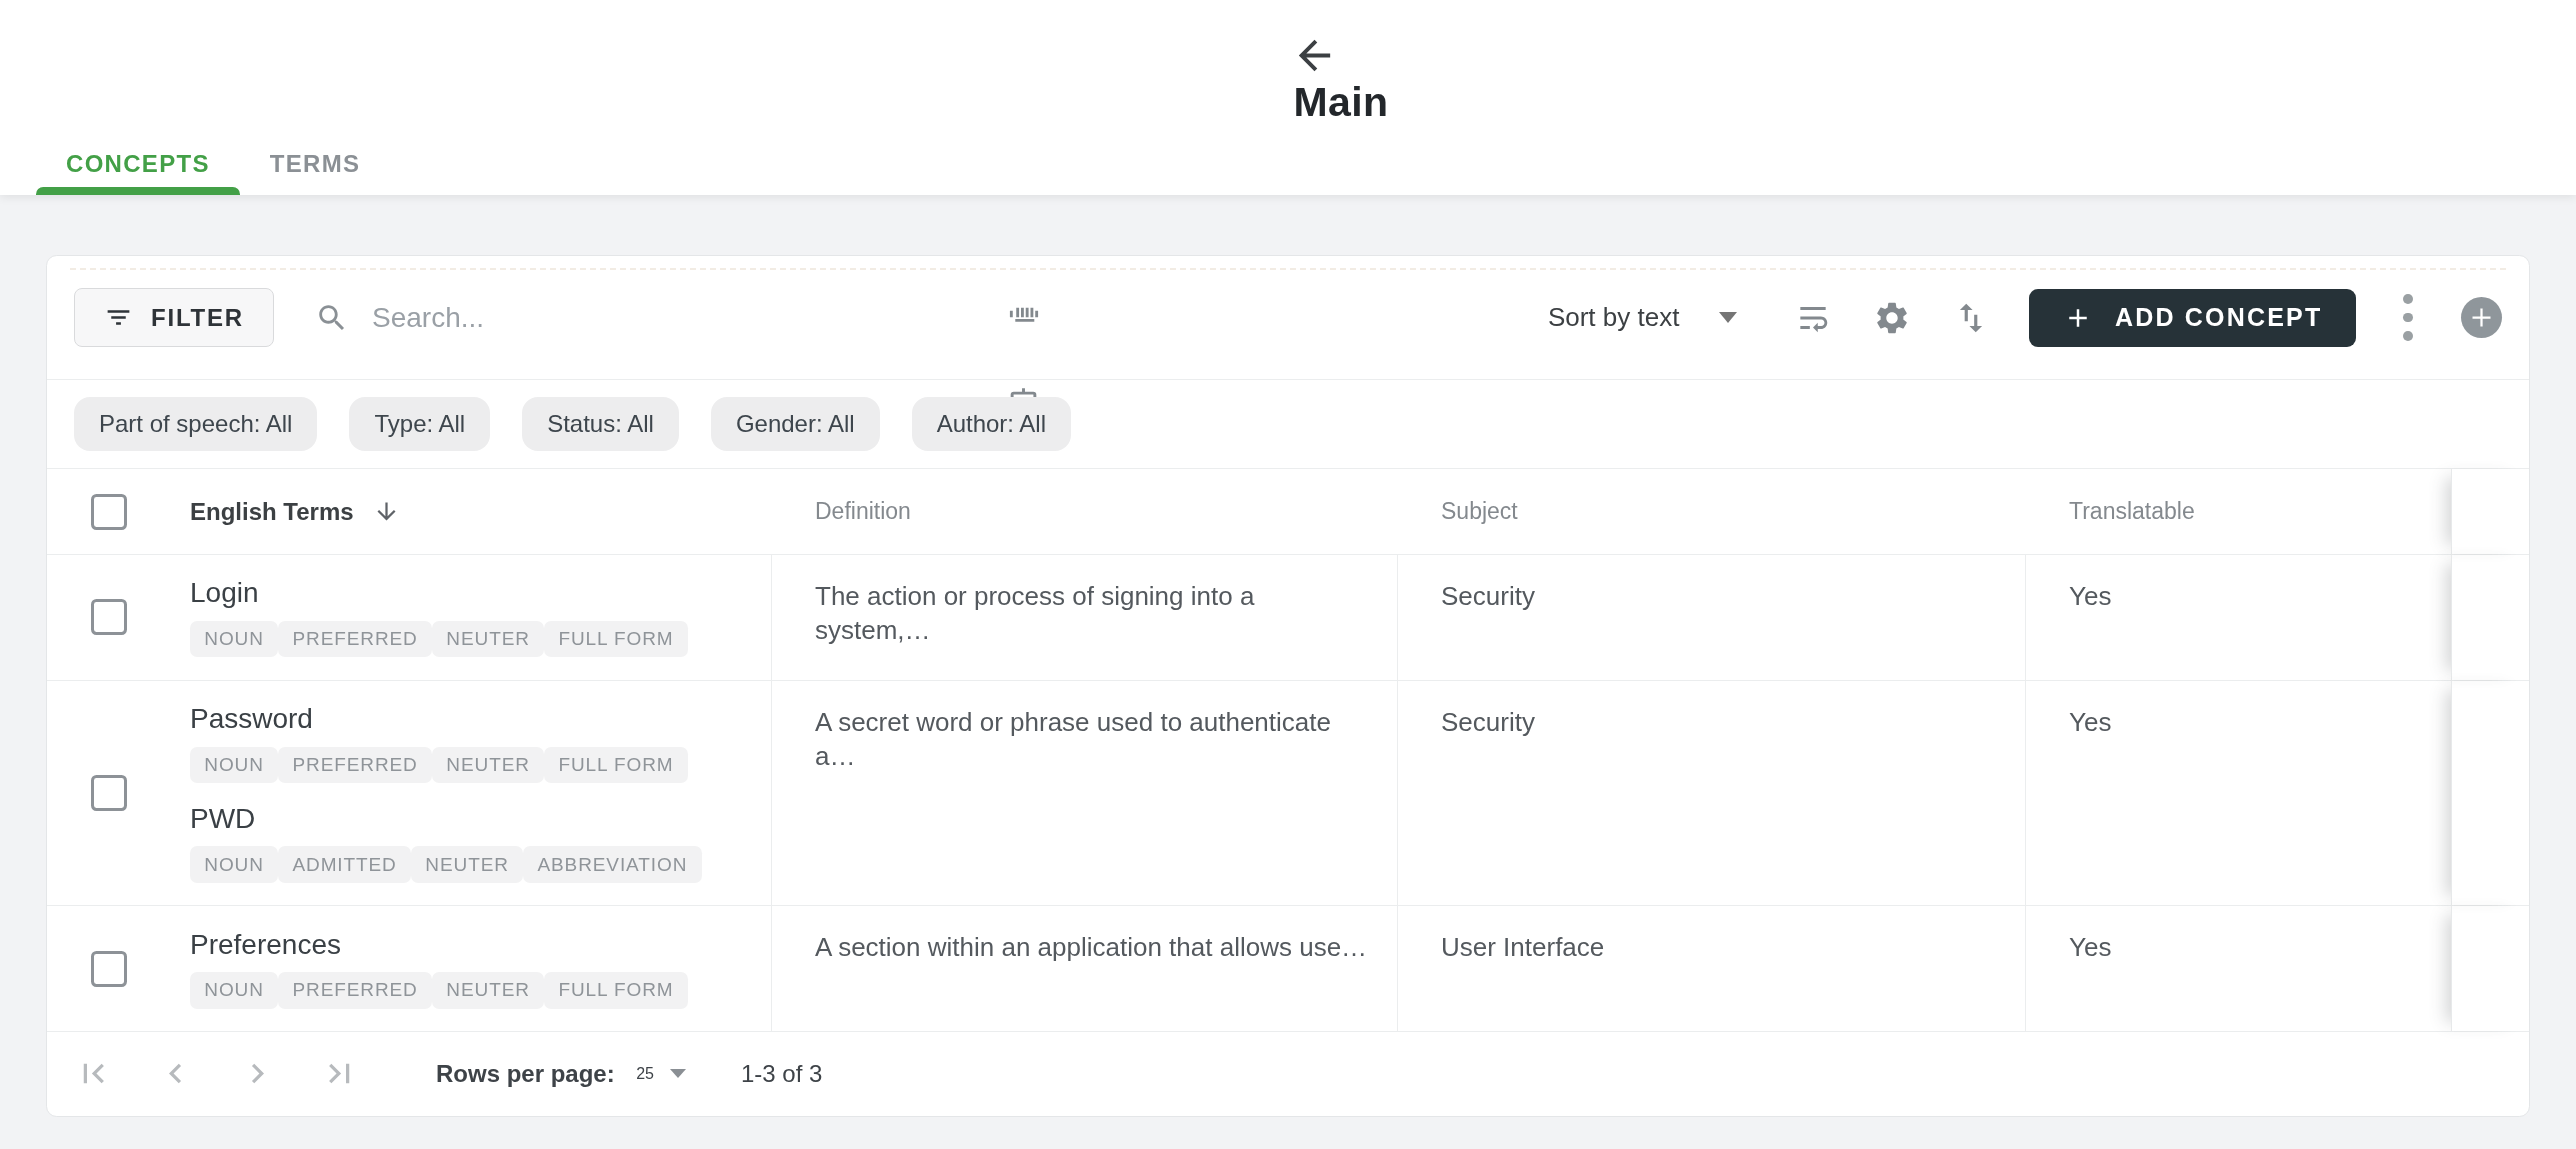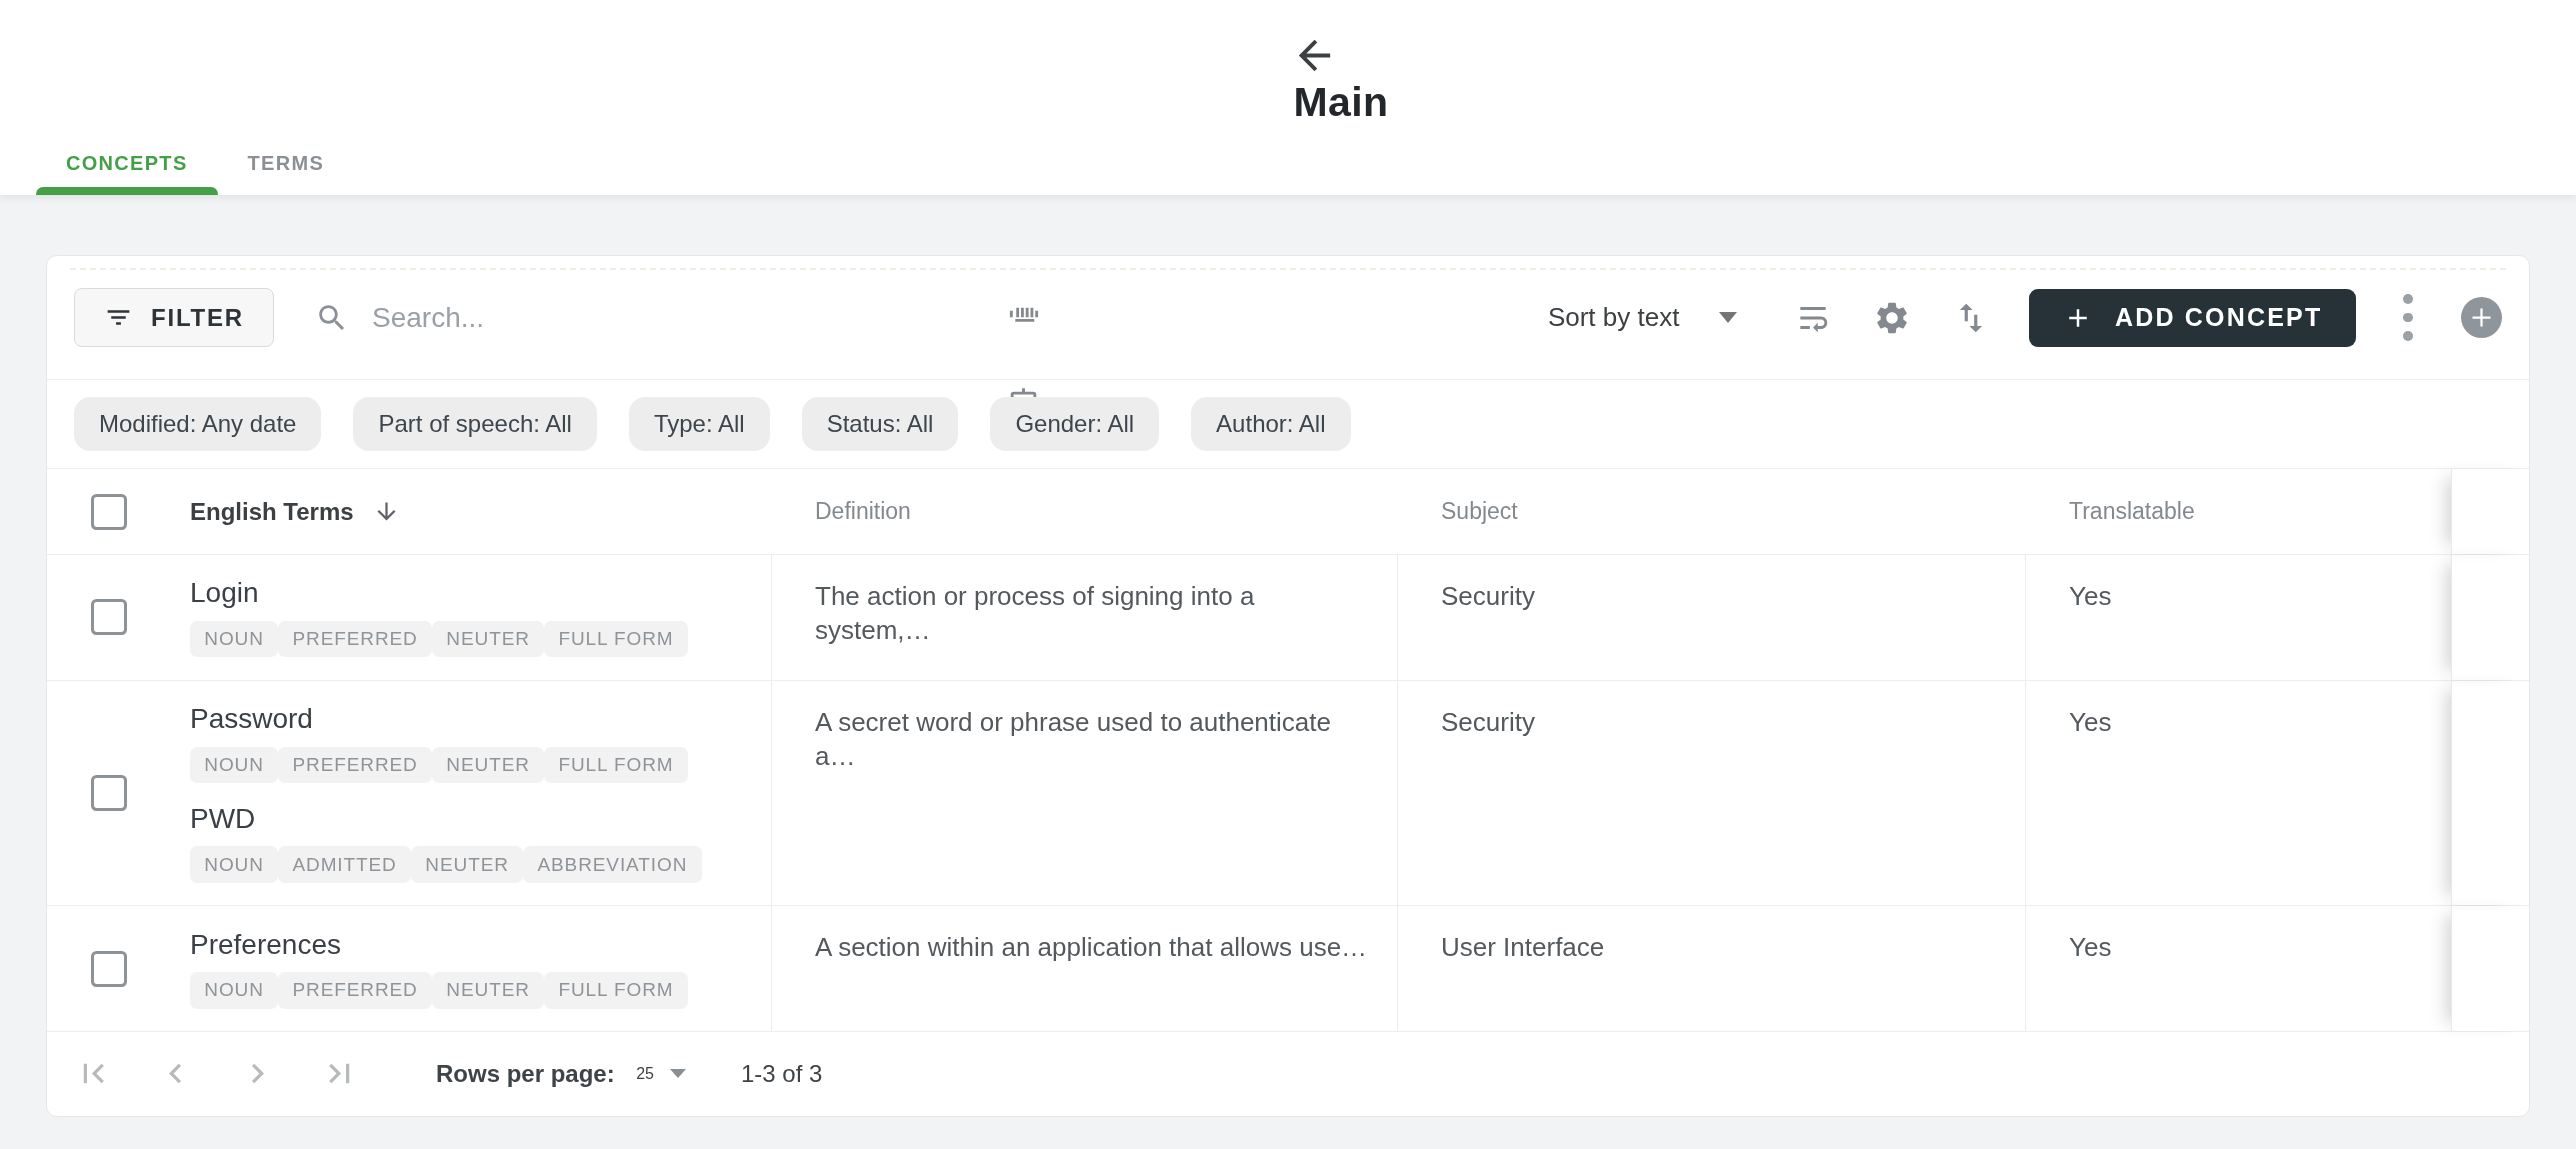--- a/index.html
+++ b/index.html
@@ -17,21 +17,21 @@
     height:195px; background:#fff; position:relative;
     box-shadow:0 2.7px 9px rgba(0,0,0,0.08);
   }
   .title-row { display:flex; align-items:center; padding:32px 0 0 52px;flex-direction:column; }
   .back-btn { width:47px; height:47px; border:none; background:transparent; cursor:pointer; color:#3c4043; }
   .page-title { margin-left:54px; font-size:41px; font-weight:700; color:#23272b; letter-spacing:0.4px; }
   .tabs { position:absolute; bottom:0; left:36px; display:flex; }
   .tab {
     position:relative; height:63px; padding:0 30px; border:none; background:transparent;
     display:flex; align-items:center; justify-content:flex-start;
-    font-family:inherit; font-size:20px; font-weight:600; letter-spacing:1.3px;
+    font-family:inherit; font-size:24px; font-weight:600; letter-spacing:1.3px;
     color:#8b9095; cursor:pointer;
   }
   .tab.active { color:#43a047; }
   .tab.active .tab-indicator {
     position:absolute; bottom:0; left:0; right:0; height:8px;
     background:#43a047; border-radius:7.2px 7.2px 0 0;
   }
 
   
   .content { padding:60px 46px 0; }
@@ -247,21 +247,20 @@
       <button class="fab-mini">
         <span>
           <svg width="27" height="27" viewBox="0 0 24 24" fill="currentColor">
               <path d="M20 13h-7v7h-2v-7H4v-2h7V4h2v7h7v2z"></path>
             </svg>
         </span>
       </button>
     </div>
 
     <div class="chips">
-        <button class="chip">Modified: Any date</button>
         <button class="chip">Part of speech: All</button>
         <button class="chip">Type: All</button>
         <button class="chip">Status: All</button>
         <button class="chip">Gender: All</button>
         <button class="chip">Author: All</button>
       </div>
 
     <div class="tbl-header">
       <div class="cb-cell">
         <span class="checkbox"></span>

